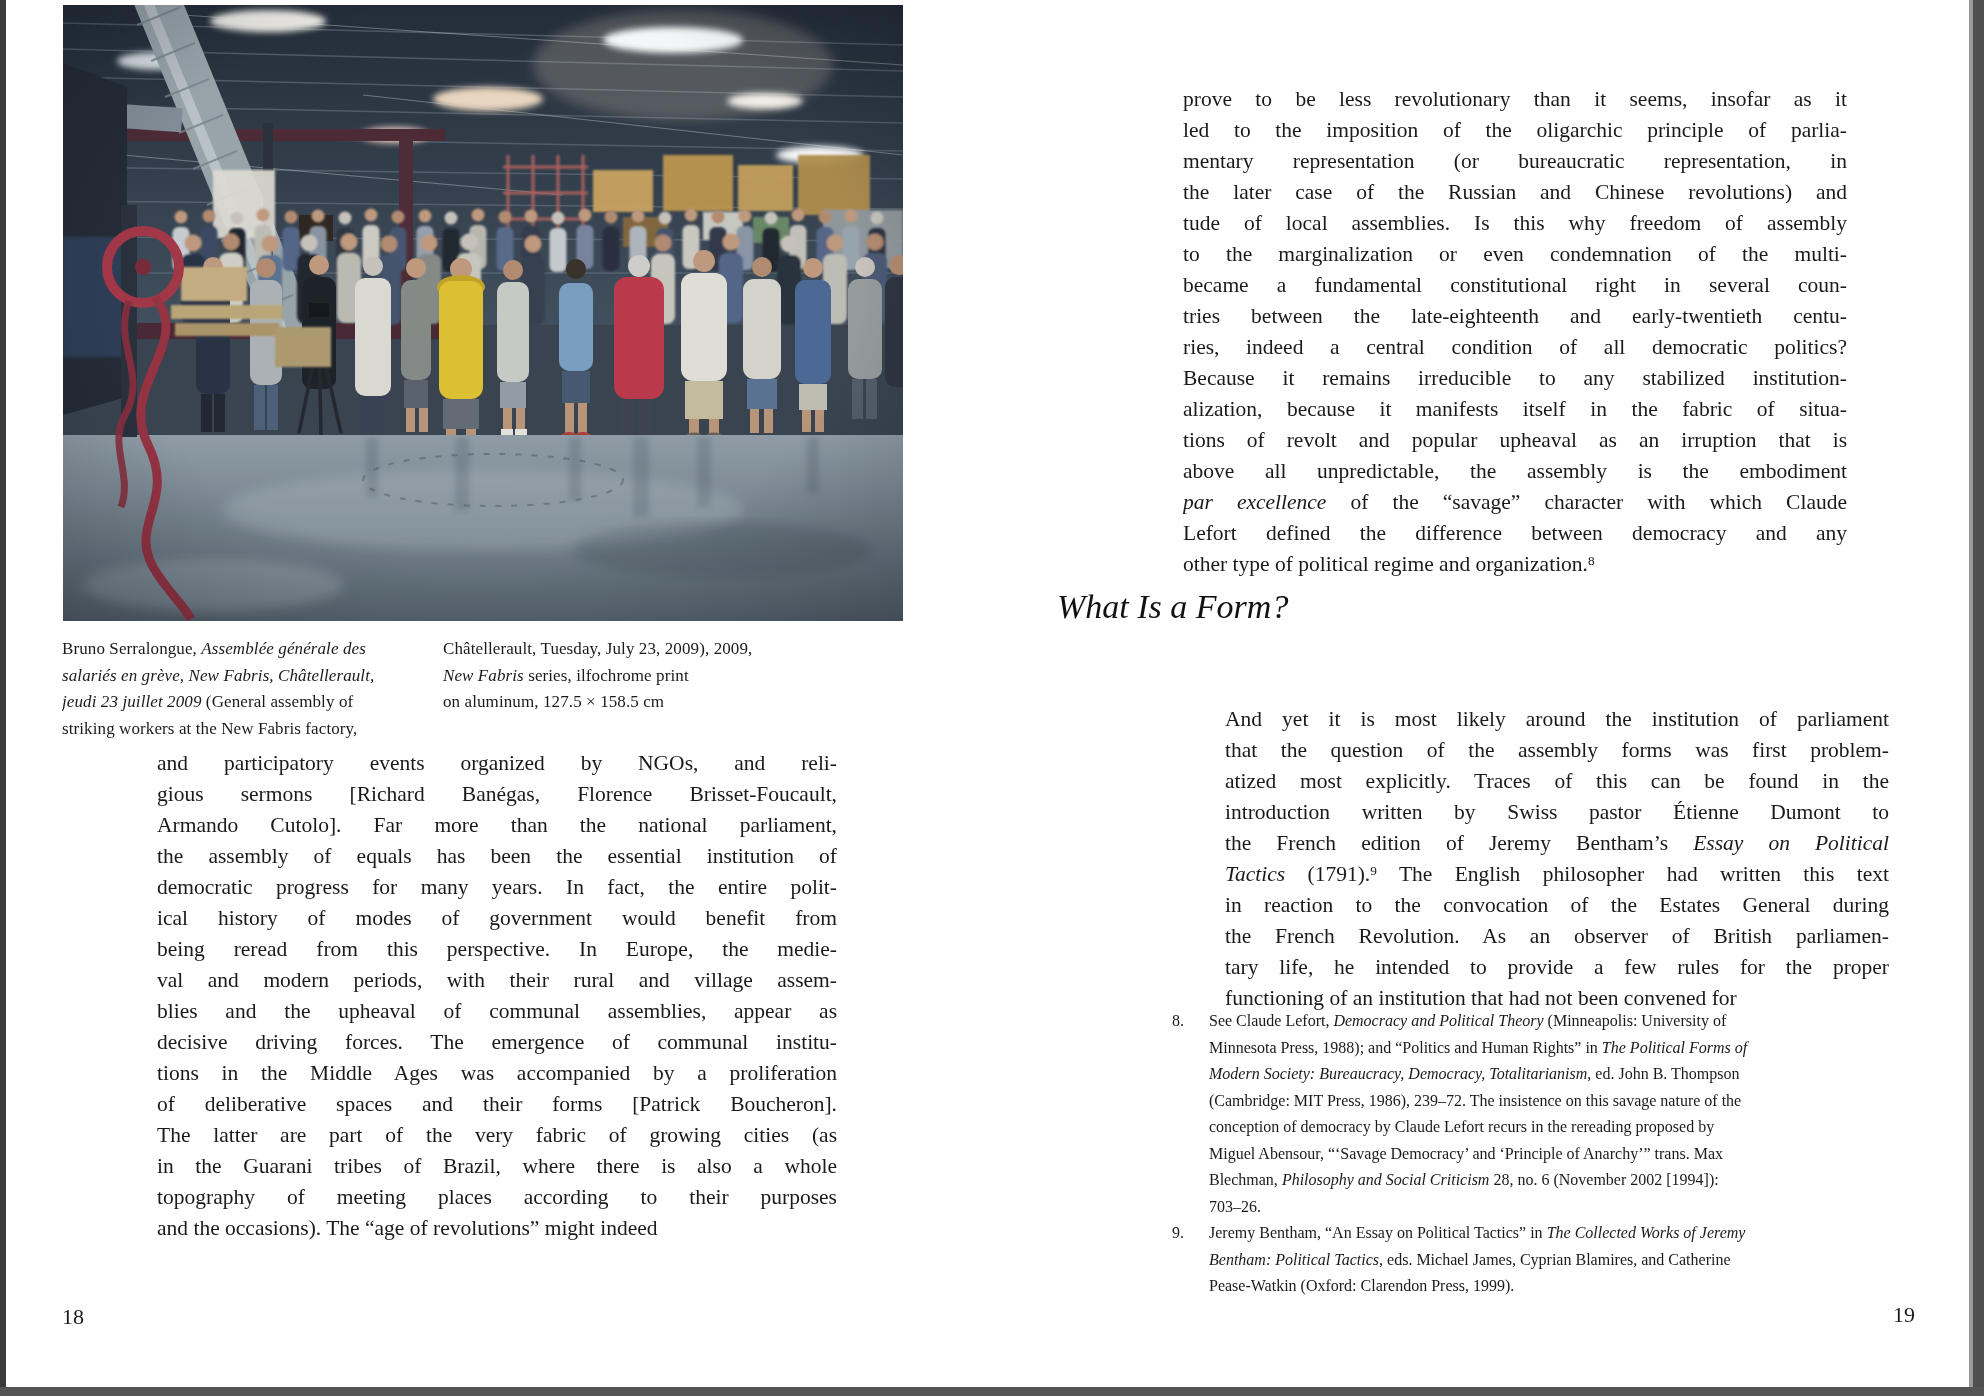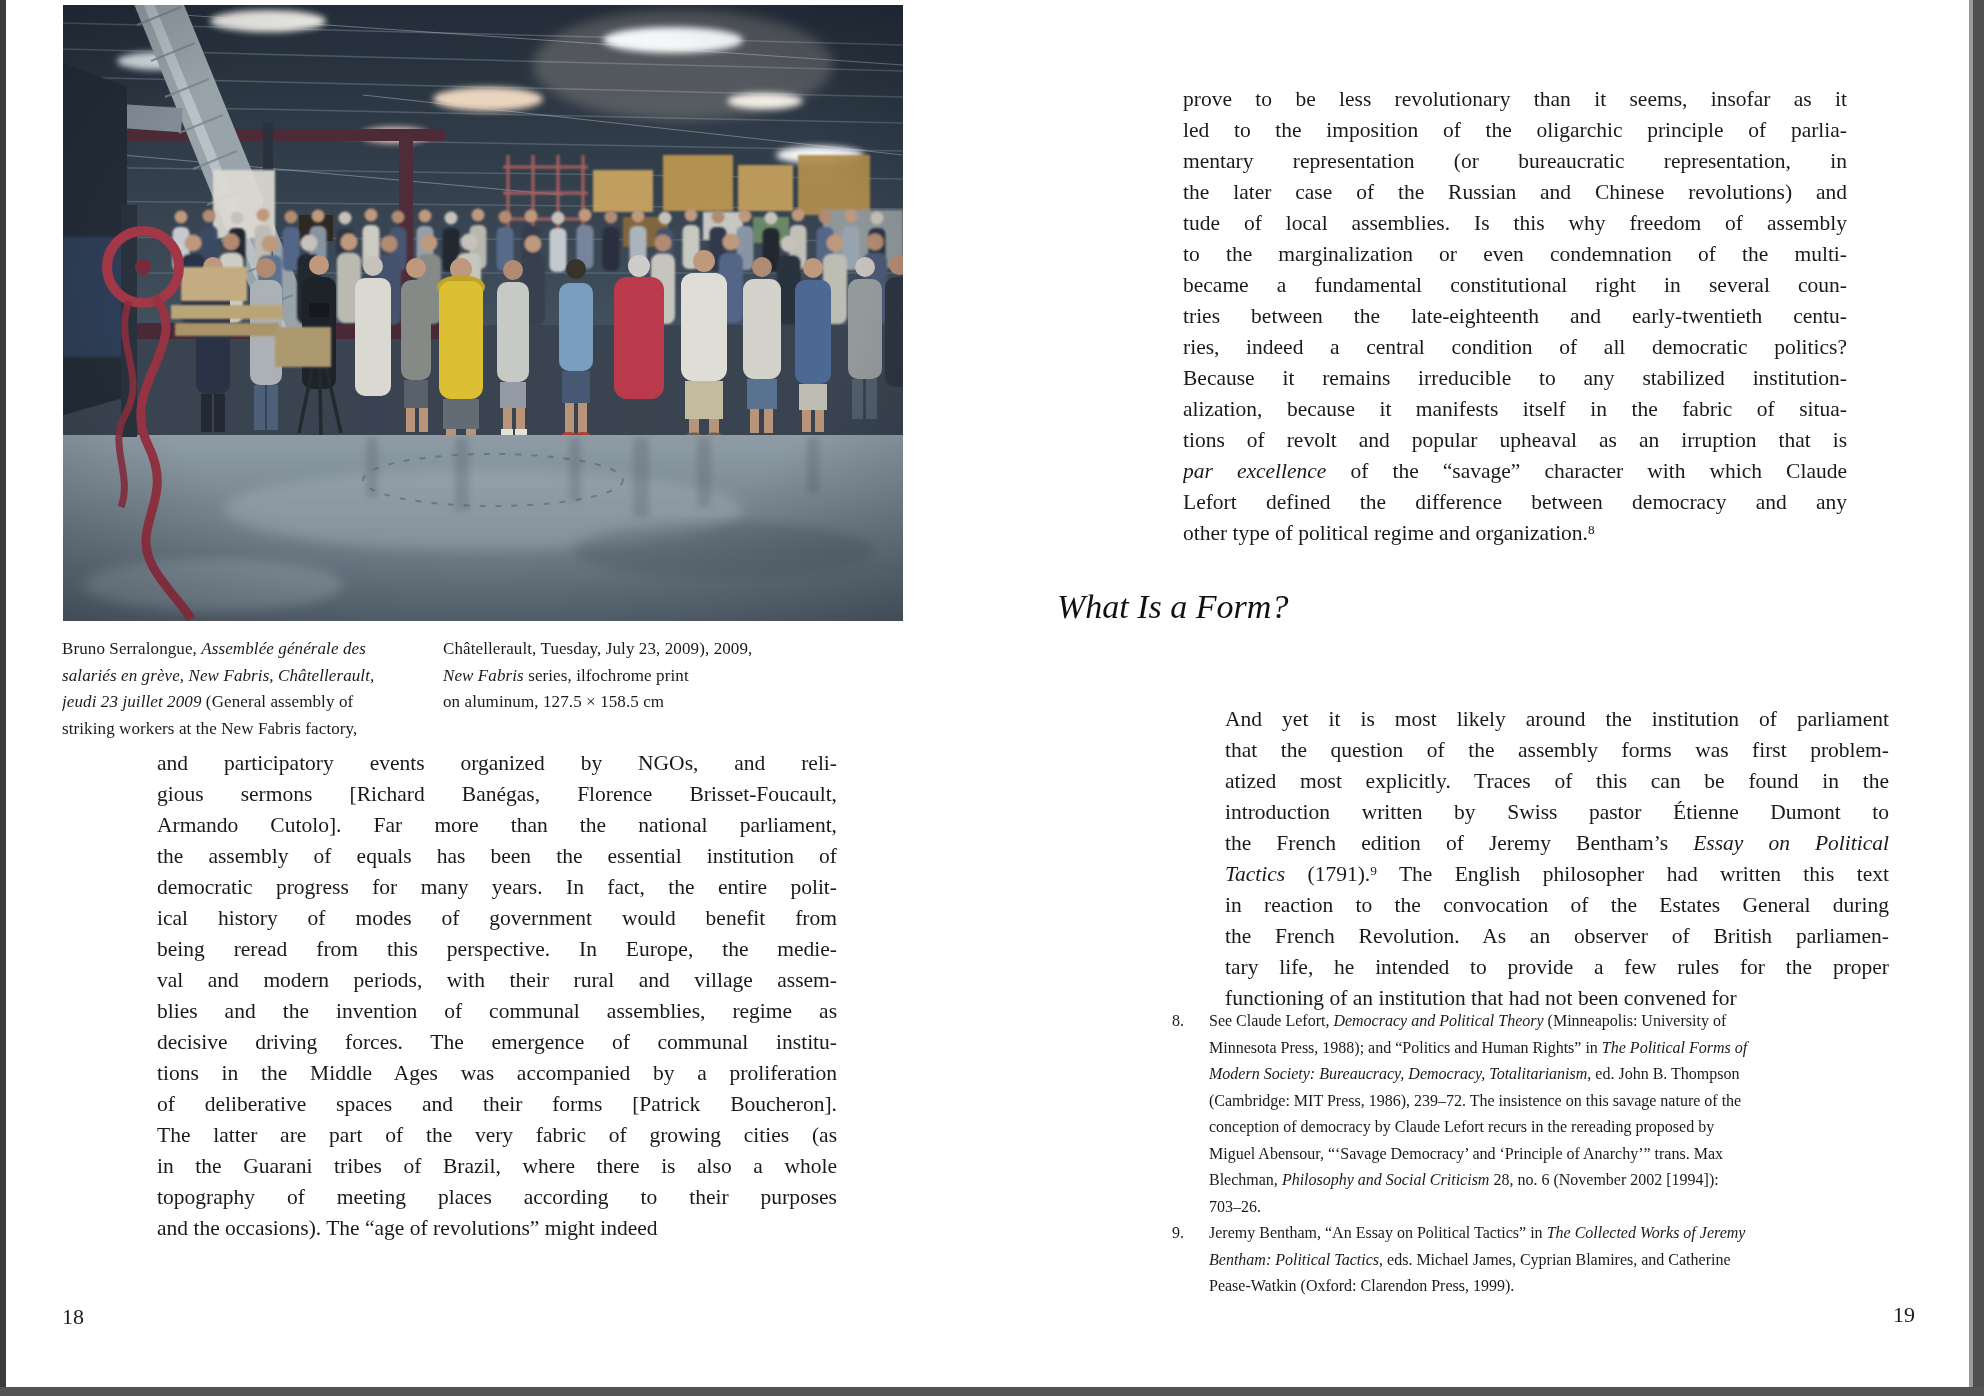--- a/index.html
+++ b/index.html
@@ -372,21 +372,21 @@
 
   <div class="abs bodytext" id="left-body">
       <div class="tl just">and participatory events organized by NGOs, and reli-</div>
       <div class="tl just">gious sermons [Richard Banégas, Florence Brisset-Foucault,</div>
       <div class="tl just">Armando Cutolo]. Far more than the national parliament,</div>
       <div class="tl just">the assembly of equals has been the essential institution of</div>
       <div class="tl just">democratic progress for many years. In fact, the entire polit-</div>
       <div class="tl just">ical history of modes of government would benefit from</div>
       <div class="tl just">being reread from this perspective. In Europe, the medie-</div>
       <div class="tl just">val and modern periods, with their rural and village assem-</div>
-      <div class="tl just">blies and the invention of communal assemblies, regime as</div>
+      <div class="tl just">blies and the upheaval of communal assemblies, appear as</div>
       <div class="tl just">decisive driving forces. The emergence of communal institu-</div>
       <div class="tl just">tions in the Middle Ages was accompanied by a proliferation</div>
       <div class="tl just">of deliberative spaces and their forms [Patrick Boucheron].</div>
       <div class="tl just">The latter are part of the very fabric of growing cities (as</div>
       <div class="tl just">in the Guarani tribes of Brazil, where there is also a whole</div>
       <div class="tl just">topography of meeting places according to their purposes</div>
       <div class="tl">and the occasions). The “age of revolutions” might indeed</div>
     </div>
 
   <div class="abs pagenum" id="pagenum-left">18</div>
@@ -397,20 +397,21 @@
       <div class="tl just">mentary representation (or bureaucratic representation, in</div>
       <div class="tl just">the later case of the Russian and Chinese revolutions) and</div>
       <div class="tl just">tude of local assemblies. Is this why freedom of assembly</div>
       <div class="tl just">to the marginalization or even condemnation of the multi-</div>
       <div class="tl just">became a fundamental constitutional right in several coun-</div>
       <div class="tl just">tries between the late-eighteenth and early-twentieth centu-</div>
       <div class="tl just">ries, indeed a central condition of all democratic politics?</div>
       <div class="tl just">Because it remains irreducible to any stabilized institution-</div>
       <div class="tl just">alization, because it manifests itself in the fabric of situa-</div>
       <div class="tl just">tions of revolt and popular upheaval as an irruption that is</div>
+      <div class="tl just">above all unpredictable, the assembly is the embodiment</div>
       <div class="tl just"><span class="it">par excellence</span><span> of the “savage” character with which Claude</span></div>
       <div class="tl just">Lefort defined the difference between democracy and any</div>
       <div class="tl"><span>other type of political regime and organization.</span><sup>8</sup></div>
     </div>
 
   <div class="abs" id="section-heading">What Is a Form?</div>
 
   <div class="abs bodytext" id="right-para2">
       <div class="tl just">And yet it is most likely around the institution of parliament</div>
       <div class="tl just">that the question of the assembly forms was first problem-</div>

